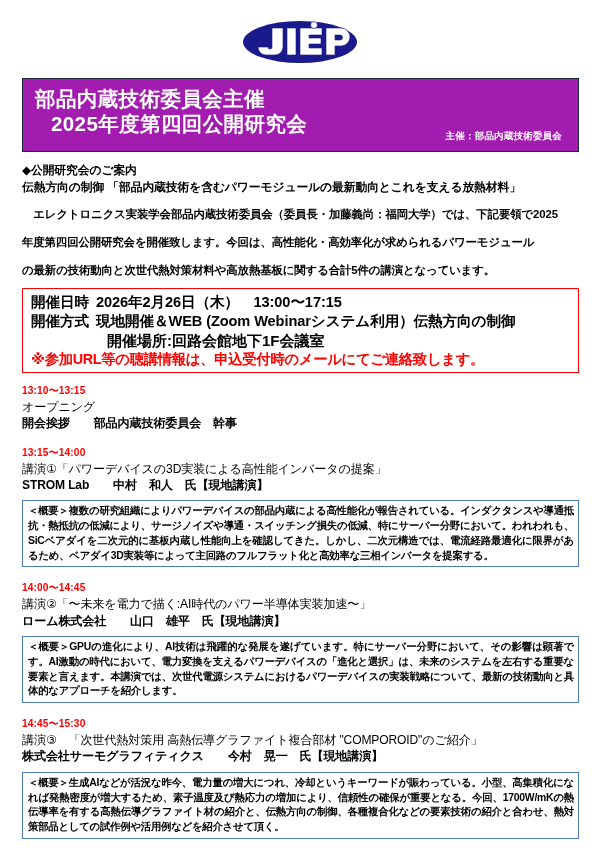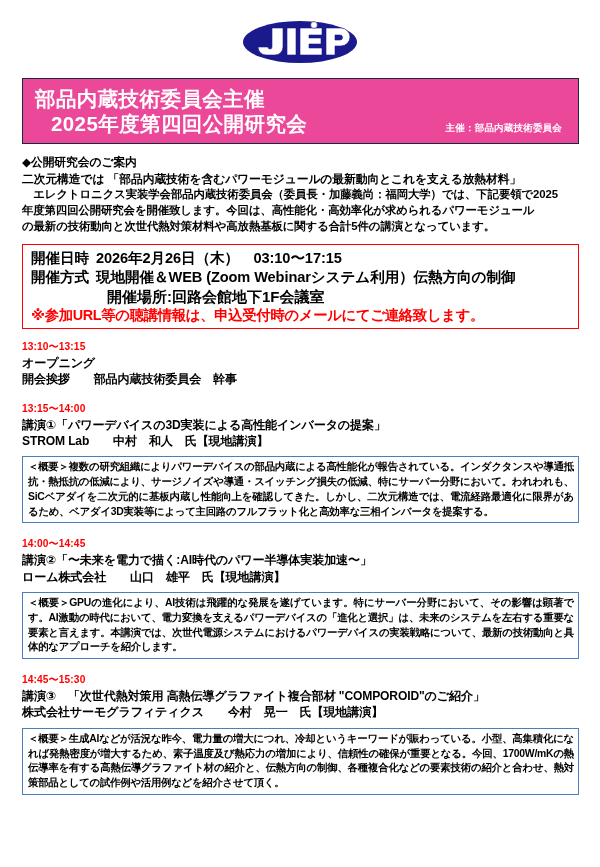--- a/index.html
+++ b/index.html
@@ -30,26 +30,26 @@
     align-items: center;
     justify-content: center;
     padding-top: 6px;
     box-sizing: border-box;
   }
   .logo-svg { display: block; }
 
   
   .header-banner {
     margin: 0 21px 0 22px;
-    background: #ec4899;
+    background: #a21caf;
     border: 1px solid #16293f;
     padding: 7px 0 6px 0;
     position: relative;
     box-sizing: border-box;
-    height: 66px;
+    height: 74px;
   }
   .header-title-1 {
     color: #ffffff;
     font-size: 20.5px;
     font-weight: bold;
     letter-spacing: 0.4px;
     line-height: 1.22;
     padding-left: 12px;
   }
   .header-title-2 {
@@ -82,21 +82,21 @@
     margin-top: 10px;
     font-size: 11.4px;
     font-weight: bold;
     line-height: 1.40;
     letter-spacing: -0.1px;
   }
   .intro-heading { font-size: 11.8px; }
   .intro-theme { font-size: 11.8px; }
   .intro-body {
     text-align: justify;
-    margin-top: 0px;
+    margin-top: 12px;
   }
 
   
   .event-box {
     margin-top: 9px;
     border: 1.6px solid #ff0000;
     padding: 4px 6px 3px 8px;
     box-sizing: border-box;
   }
   .event-line {
@@ -129,21 +129,21 @@
   .session { margin-bottom: 0; }
   .session-time {
     color: #ff0000;
     font-size: 10.2px;
     font-weight: bold;
     line-height: 1.45;
     letter-spacing: 0.1px;
   }
   .session-line {
     font-size: 12.1px;
-    font-weight: bold;
+    font-weight: normal;
     line-height: 1.36;
     letter-spacing: -0.15px;
   }
   .session-speaker {
     font-size: 12.1px;
     font-weight: bold;
     line-height: 1.36;
     letter-spacing: -0.15px;
   }
   .session-gap { height: 14px; }
@@ -189,29 +189,29 @@
   <div class="header-banner">
     <div class="header-title-1">部品内蔵技術委員会主催</div>
     <div class="header-title-2">2025年度第四回公開研究会</div>
     <div class="header-org">主催：部品内蔵技術委員会</div>
   </div>
 
   <div class="content">
 
     <div class="intro">
       <div class="intro-heading">◆公開研究会のご案内</div>
-      <div class="intro-theme">二次元構造では 「部品内蔵技術を含むパワーモジュールの最新動向とこれを支える放熱材料」</div>
+      <div class="intro-theme">伝熱方向の制御 「部品内蔵技術を含むパワーモジュールの最新動向とこれを支える放熱材料」</div>
       <div class="intro-body">　エレクトロニクス実装学会部品内蔵技術委員会（委員長・加藤義尚：福岡大学）では、下記要領で2025</div>
       <div class="intro-body">年度第四回公開研究会を開催致します。今回は、高性能化・高効率化が求められるパワーモジュール</div>
       <div class="intro-body">の最新の技術動向と次世代熱対策材料や高放熱基板に関する合計5件の講演となっています。</div>
     </div>
 
     <div class="event-box">
       <div class="event-line">
-        <span class="lbl">開催日時</span><span>2026年2月26日（木）　03:10〜17:15</span>
+        <span class="lbl">開催日時</span><span>2026年2月26日（木）　13:00〜17:15</span>
       </div>
       <div class="event-line">
         <span class="lbl">開催方式</span><span>現地開催＆WEB (Zoom Webinarシステム利用）伝熱方向の制御</span>
       </div>
       <div class="event-venue">
         <span class="lbl">開催場所:</span><span>回路会館地下1F会議室</span>
       </div>
       <div class="event-note">※参加URL等の聴講情報は、申込受付時のメールにてご連絡致します。</div>
     </div>
 

